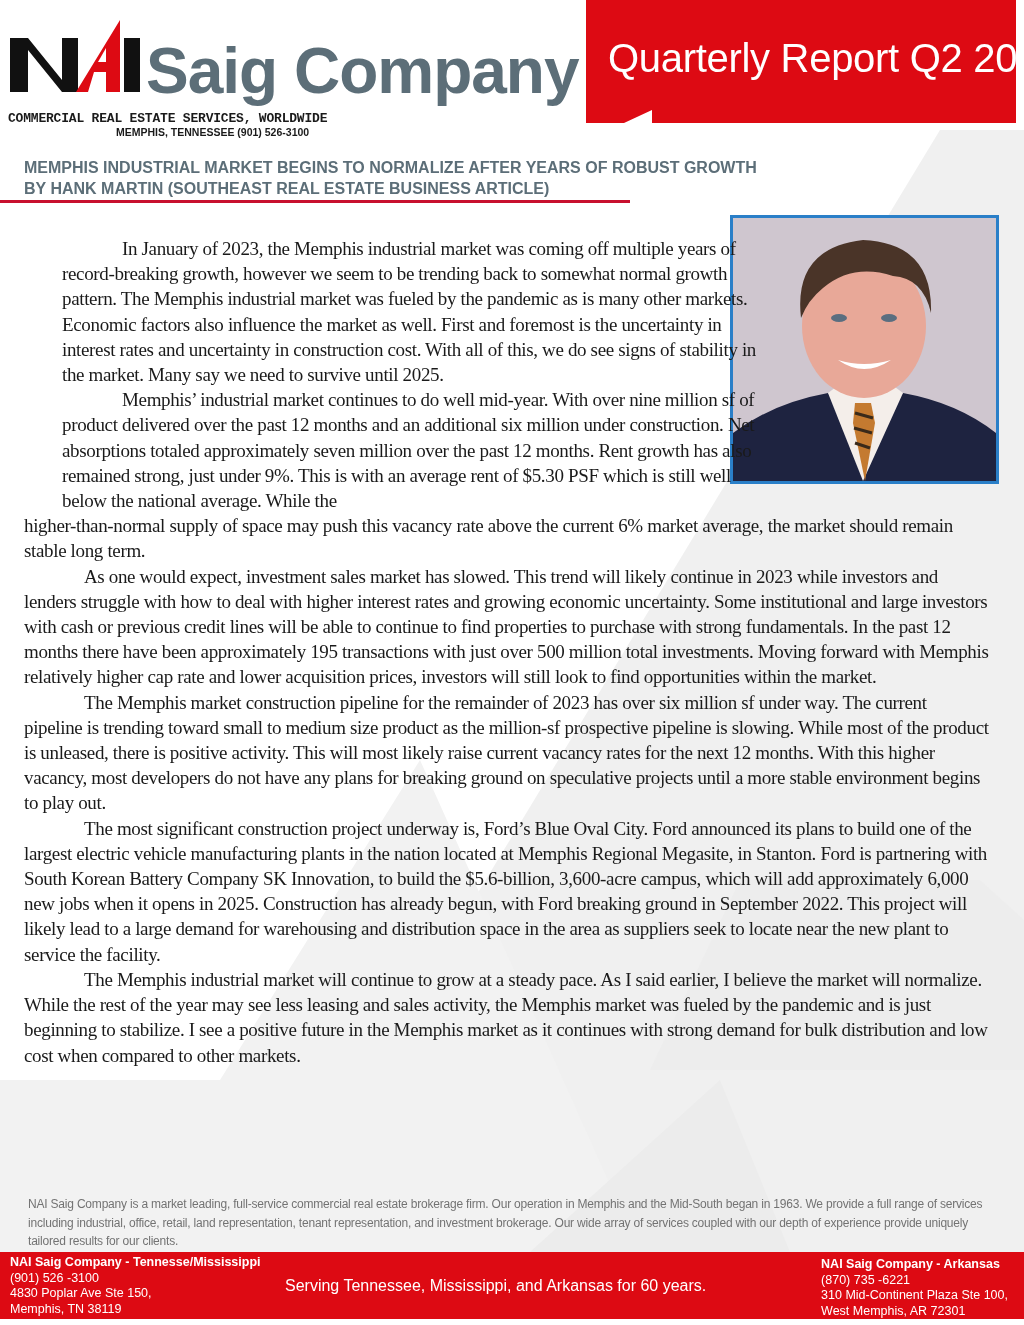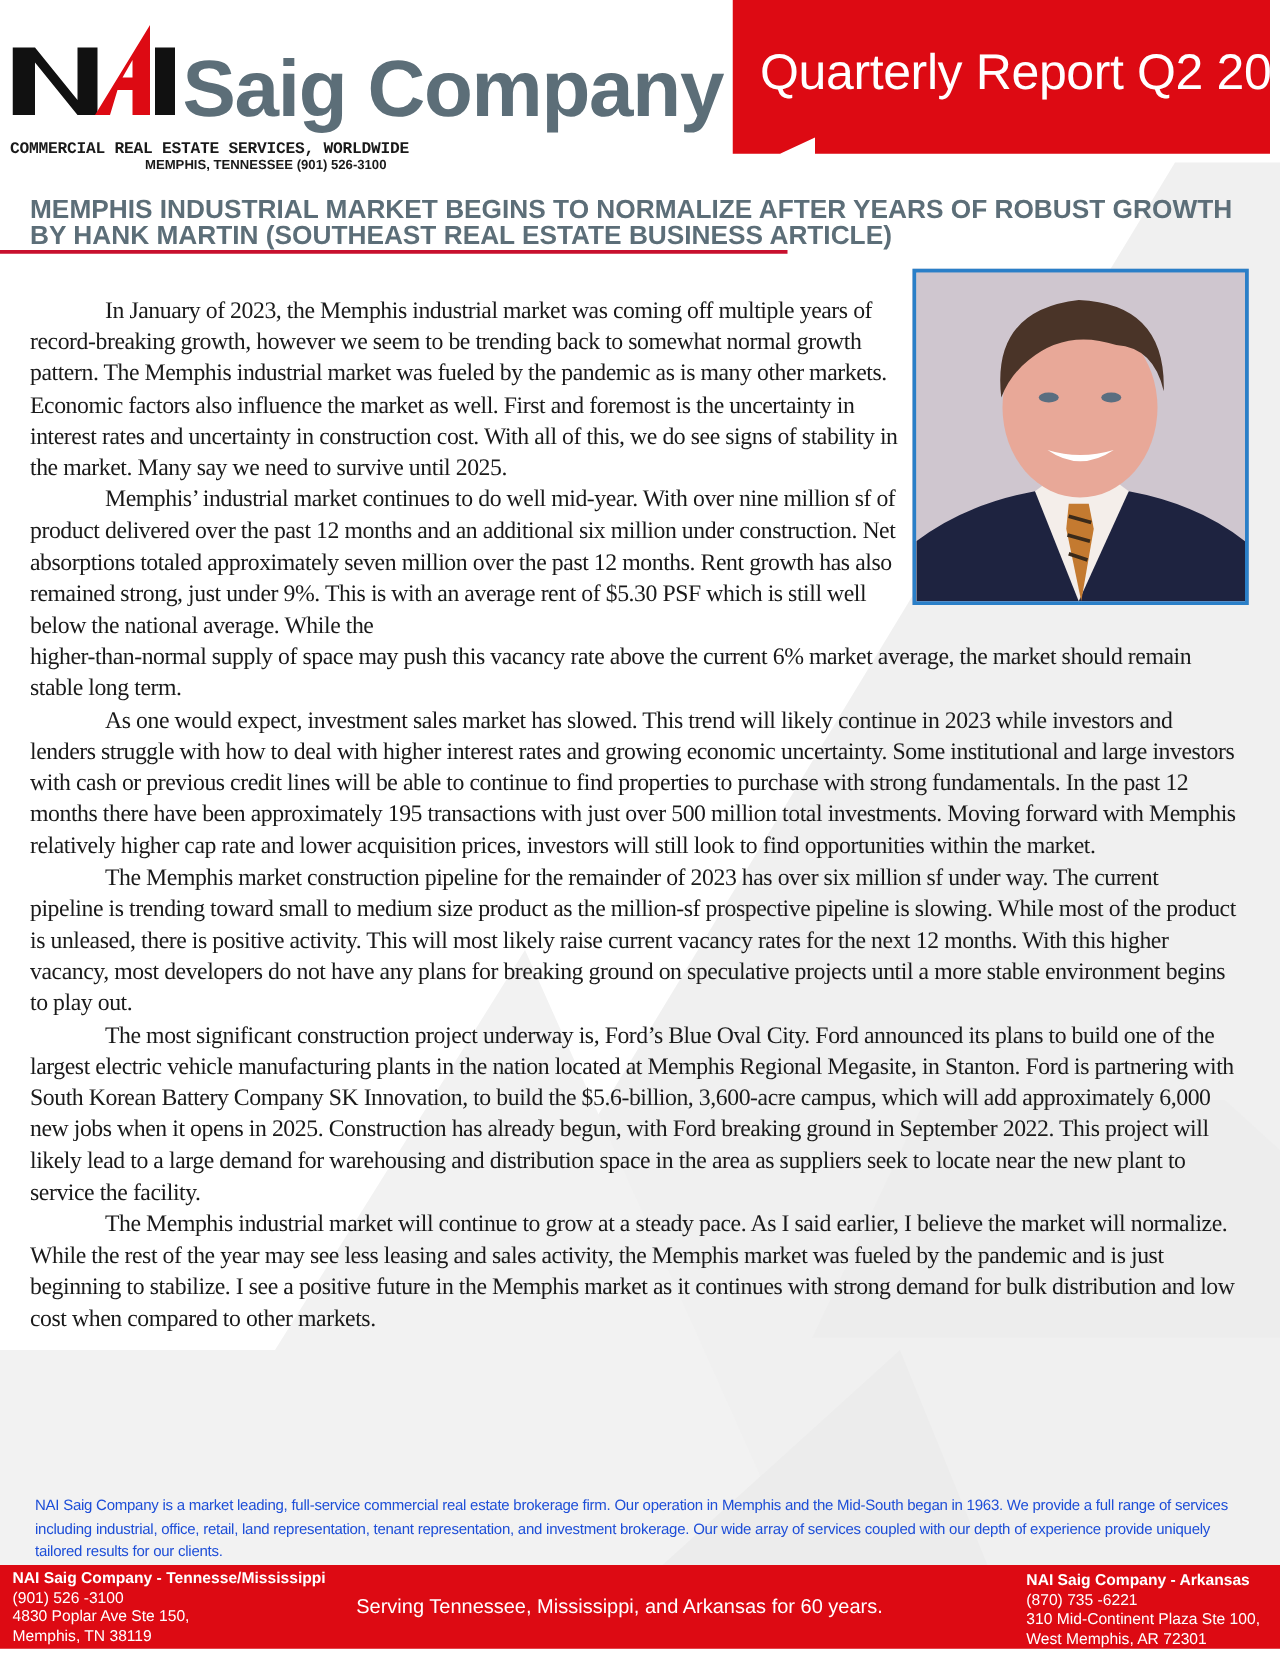--- a/index.html
+++ b/index.html
@@ -37,42 +37,42 @@
     .report-title {
       position: absolute; left: 22px; top: 36px;
       font-family: "Liberation Sans", sans-serif; font-weight: 400;
       font-size: 40px; color: #ffffff; white-space: nowrap; letter-spacing: -0.3px;
     }
 
     
     .headline {
       position: absolute; left: 24px; top: 157px; z-index: 2;
       font-family: "Liberation Sans", sans-serif; font-weight: 700;
-      font-size: 21px; line-height: 21px; color: #5c6e78; white-space: nowrap;
+      font-size: 16px; line-height: 21px; color: #5c6e78; white-space: nowrap;
     }
     .headline-rule { position: absolute; left: 0; top: 200px; width: 630px; height: 3px; background: #c8102e; z-index: 2; }
 
     
     .author-photo {
       position: absolute; left: 730px; top: 215px; width: 269px; height: 269px;
       border: 3px solid #2a7fc8; background: #cfc6cf; z-index: 2; overflow: hidden;
     }
 
     
     .article { position: absolute; left: 24px; top: 236px; width: 965px; z-index: 2; }
     .article p {
       font-size: 19px; line-height: 25.2px; color: #1a1a1a;
       text-indent: 60px; letter-spacing: -0.35px;
     }
-    .narrow { width: 700px; }
+    .narrow { width: 700px; margin-left: 38px; }
 
     
     .about {
       position: absolute; left: 28px; top: 1195px; width: 975px; z-index: 2;
-      font-family: "Liberation Sans", sans-serif; font-size: 12px; line-height: 18.5px; color: #1d4ed8;
+      font-family: "Liberation Sans", sans-serif; font-size: 12px; line-height: 18.5px; color: #737373;
       letter-spacing: -0.2px;
     }
 
     
     .footer {
       position: absolute; left: 0; top: 1252px; width: 1024px; height: 67px;
       background: #dd0a13; z-index: 3;
       font-family: "Liberation Sans", sans-serif; color: #ffffff;
     }
     .footer-left { position: absolute; left: 10px; top: 3px; font-size: 12.5px; line-height: 15.5px; }

